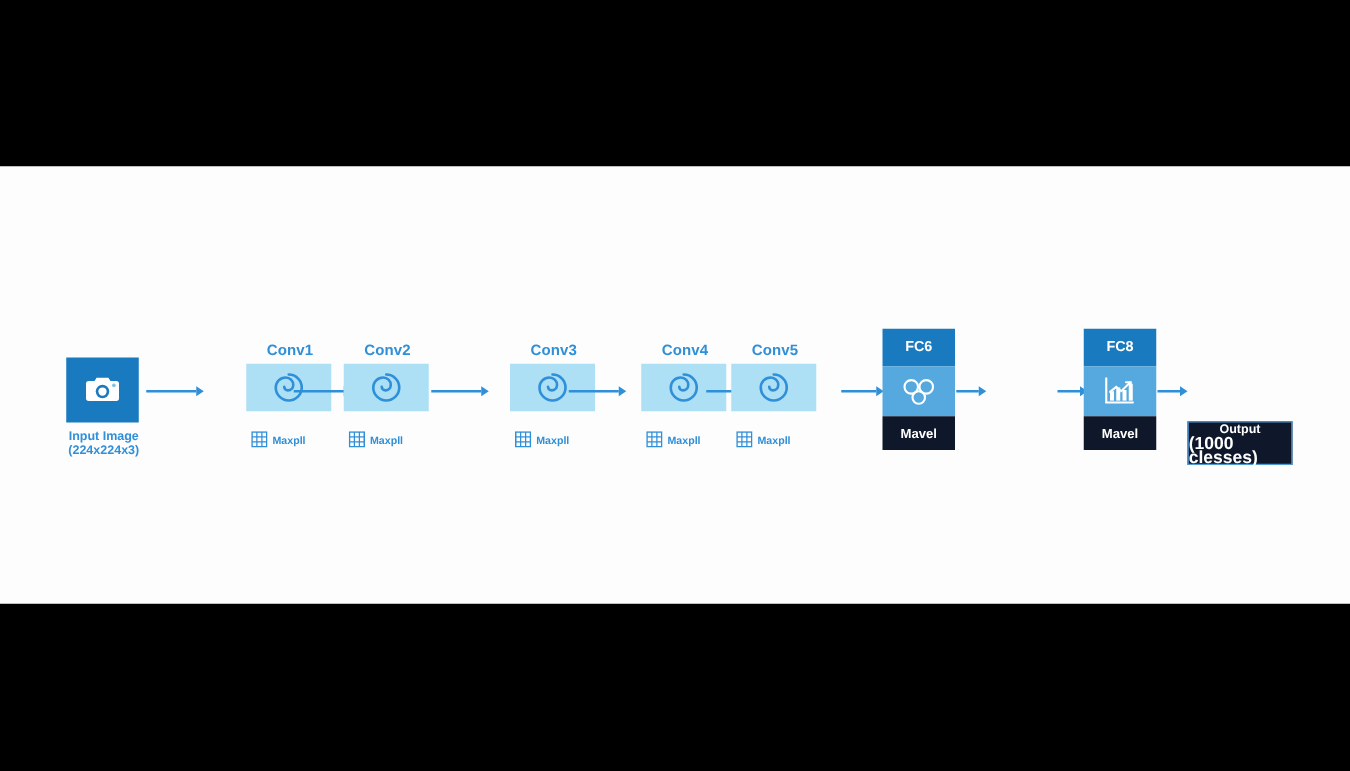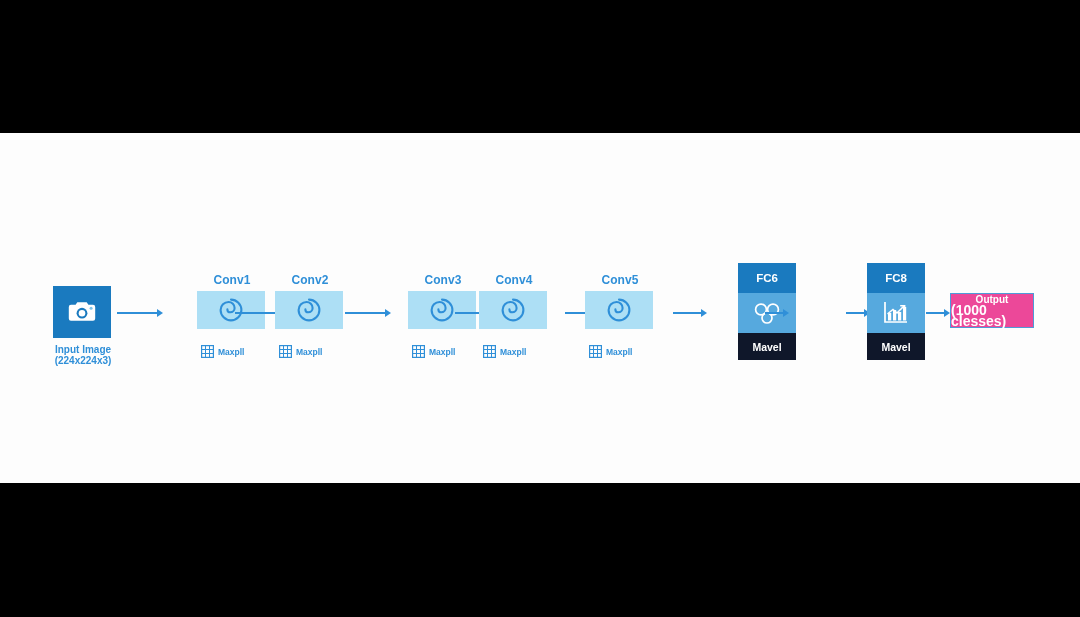--- a/index.html
+++ b/index.html
@@ -129,28 +129,29 @@
     display: flex;
     align-items: center;
     justify-content: center;
   }
 
   
   #output-node { left: 950px; top: 293px; }
   .output-box {
     width: 82px;
     height: 33px;
-    background: #ec4899;
+    background: #0f172a;
     border: 1px solid #4e9bd8;
     color: #ffffff;
     display: flex;
     flex-direction: column;
     align-items: center;
     justify-content: center;
     line-height: 11px;
+    margin-top: 44px;
   }
   .output-l1 { font-size: 10px; font-weight: bold; }
   .output-l2 { font-size: 14px; font-weight: bold; }
 
   
   .arrow {
     position: absolute;
     height: 10px;
     display: flex;
     align-items: center;
@@ -271,21 +272,21 @@
           </span>
           <span class="lbl">Maxpll</span>
         </div>
       </div>
 
       <div class="arrow" style="left:455px; top:175px; width:46px;">
         <div class="shaft"></div>
           <div class="head"></div>
       </div>
 
-      <div class="node conv-node" style="left:479px; top:140px;">
+      <div class="node conv-node" style="left:513px; top:140px;">
         <div class="conv-title">Conv4</div>
         <div class="conv-box">
           <span>
             <svg width="26" height="26" viewBox="0 0 26 26">
               <path fill="none" stroke="#2f8fd8" stroke-width="2.1" stroke-linecap="round" d="M13 2.6a10.4 10.4 0 1 1-10.4 10.4 8 8 0 0 1 8-8 6 6 0 0 1 6 6 4.3 4.3 0 0 1-4.3 4.3 2.9 2.9 0 0 1-2.9-2.9"></path>
             </svg>
           </span>
         </div>
         <div class="conv-foot">
           <span>
@@ -321,21 +322,21 @@
           </span>
           <span class="lbl">Maxpll</span>
         </div>
       </div>
 
       <div class="arrow" style="left:673px; top:175px; width:34px;">
         <div class="shaft"></div>
           <div class="head"></div>
       </div>
 
-      <div class="node fc-node" style="left:706px; top:130px;margin-left:32px;">
+      <div class="node fc-node" style="left:706px; top:130px;">
         <div class="fc-head">FC6</div>
         <div class="fc-mid">
           <span>
             <svg width="30" height="26" viewBox="0 0 30 26">
               <g fill="none" stroke="#ffffff" stroke-width="1.7">
                 <circle cx="9" cy="9.5" r="5.4"></circle>
                 <circle cx="21" cy="9.5" r="5.4"></circle>
                 <circle cx="15" cy="18" r="5"></circle>
               </g>
             </svg>

